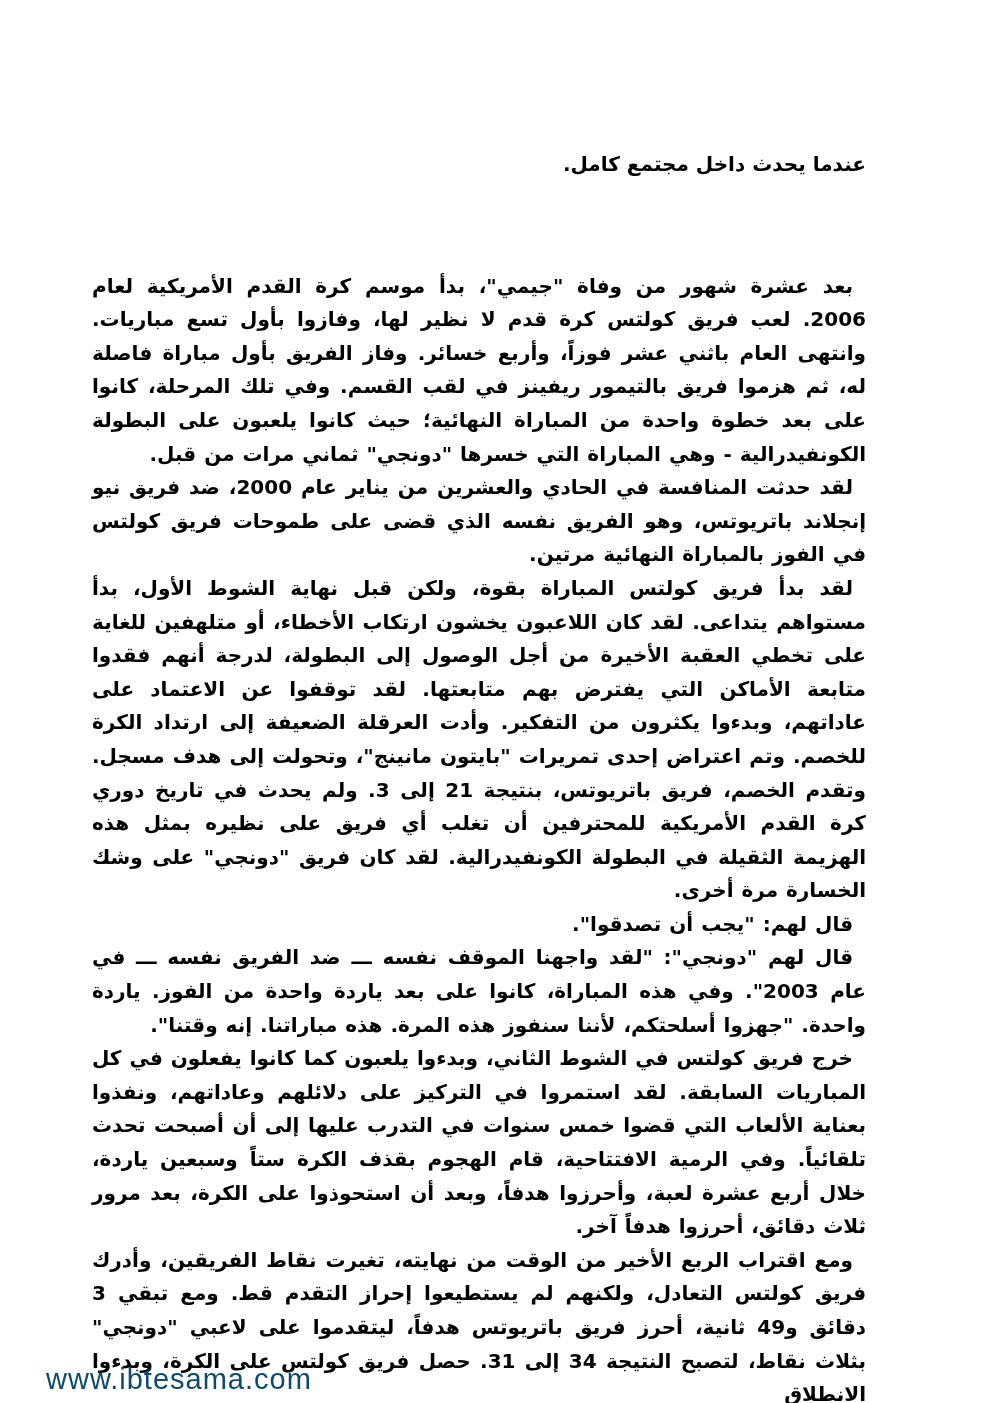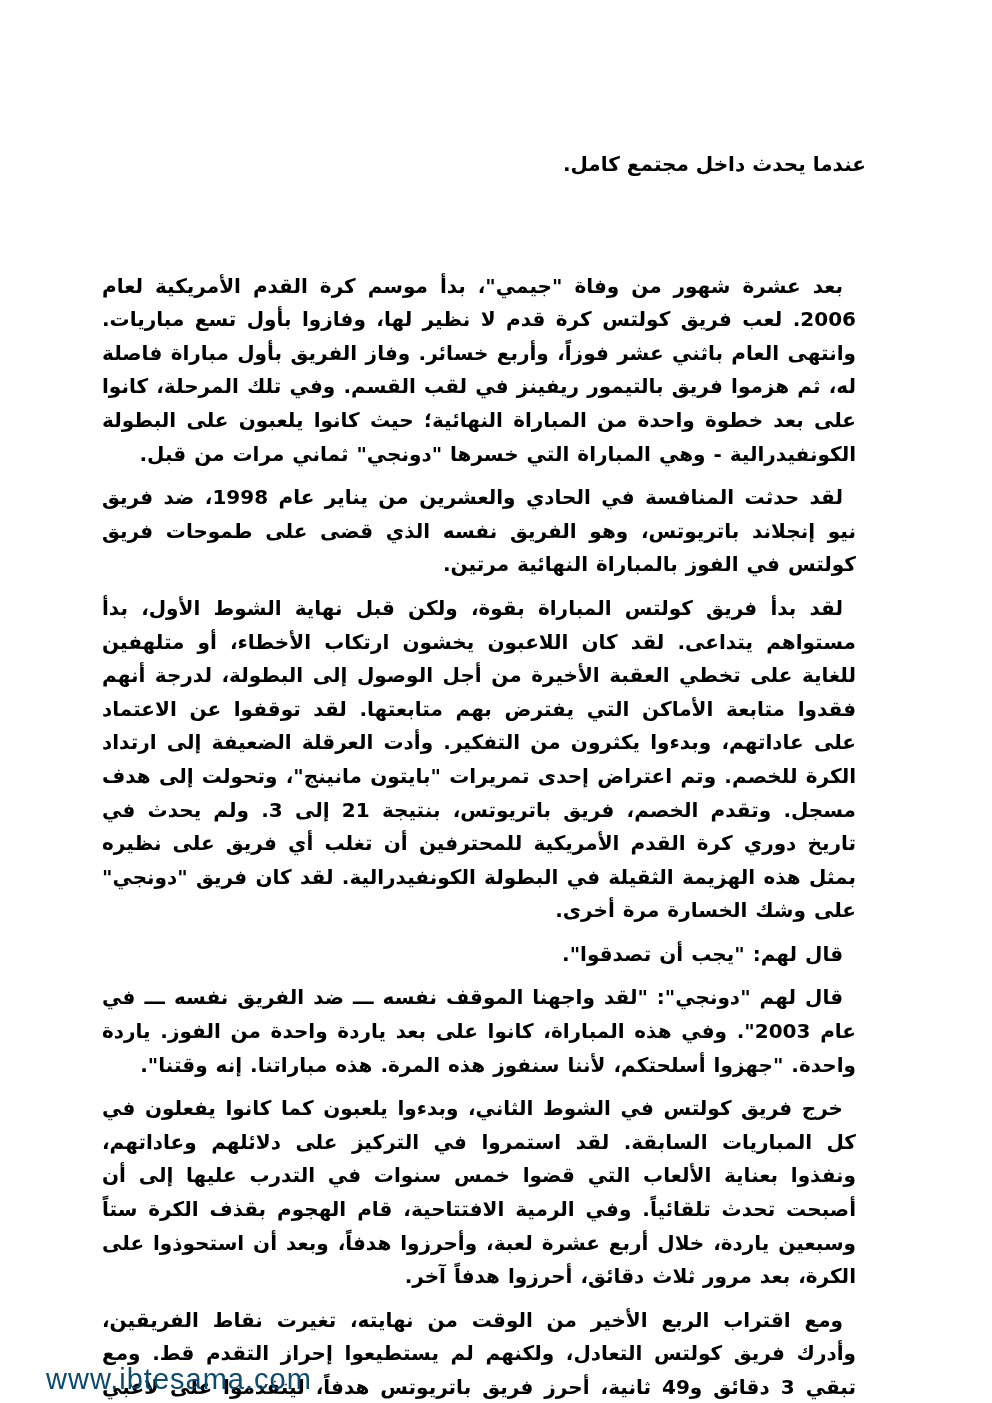--- a/index.html
+++ b/index.html
@@ -28,21 +28,21 @@
     line-height: 33.6px;
     text-align: justify;
   }
   .opening-line {
     padding-top: 148px;
     margin: 0 0 88px 0;
     text-align: right;
     text-indent: 0;
   }
   .content p.body-par {
-    margin: 10px;
+    margin: 0;
     padding: 0;
     text-indent: 13px;
     word-spacing: 1px;
   }
   .watermark {
     position: absolute;
     left: 46px;
     top: 1363px;
     direction: ltr;
     font-family: "Liberation Sans", sans-serif;
@@ -53,21 +53,21 @@
     user-select: none;
   }
 </style>
 </head>
 <body>
 
 <div class="page">
   <div class="content">
     <p class="opening-line">عندما يحدث داخل مجتمع كامل.</p>
     <p class="body-par">بعد عشرة شهور من وفاة "جيمي"، بدأ موسم كرة القدم الأمريكية لعام 2006. لعب فريق كولتس كرة قدم لا نظير لها، وفازوا بأول تسع مباريات. وانتهى العام باثني عشر فوزاً، وأربع خسائر. وفاز الفريق بأول مباراة فاصلة له، ثم هزموا فريق بالتيمور ريفينز في لقب القسم. وفي تلك المرحلة، كانوا على بعد خطوة واحدة من المباراة النهائية؛ حيث كانوا يلعبون على البطولة الكونفيدرالية - وهي المباراة التي خسرها "دونجي" ثماني مرات من قبل.</p>
-    <p class="body-par">لقد حدثت المنافسة في الحادي والعشرين من يناير عام 1998، ضد فريق نيو إنجلاند باتريوتس، وهو الفريق نفسه الذي قضى على طموحات فريق كولتس في الفوز بالمباراة النهائية مرتين.</p>
+    <p class="body-par">لقد حدثت المنافسة في الحادي والعشرين من يناير عام 2000، ضد فريق نيو إنجلاند باتريوتس، وهو الفريق نفسه الذي قضى على طموحات فريق كولتس في الفوز بالمباراة النهائية مرتين.</p>
     <p class="body-par">لقد بدأ فريق كولتس المباراة بقوة، ولكن قبل نهاية الشوط الأول، بدأ مستواهم يتداعى. لقد كان اللاعبون يخشون ارتكاب الأخطاء، أو متلهفين للغاية على تخطي العقبة الأخيرة من أجل الوصول إلى البطولة، لدرجة أنهم فقدوا متابعة الأماكن التي يفترض بهم متابعتها. لقد توقفوا عن الاعتماد على عاداتهم، وبدءوا يكثرون من التفكير. وأدت العرقلة الضعيفة إلى ارتداد الكرة للخصم. وتم اعتراض إحدى تمريرات "بايتون مانينج"، وتحولت إلى هدف مسجل. وتقدم الخصم، فريق باتريوتس، بنتيجة 21 إلى 3. ولم يحدث في تاريخ دوري كرة القدم الأمريكية للمحترفين أن تغلب أي فريق على نظيره بمثل هذه الهزيمة الثقيلة في البطولة الكونفيدرالية. لقد كان فريق "دونجي" على وشك الخسارة مرة أخرى.</p>
     <p class="body-par">قال لهم: "يجب أن تصدقوا".</p>
     <p class="body-par">قال لهم "دونجي": "لقد واجهنا الموقف نفسه ـــ ضد الفريق نفسه ـــ في عام 2003". وفي هذه المباراة، كانوا على بعد ياردة واحدة من الفوز. ياردة واحدة. "جهزوا أسلحتكم، لأننا سنفوز هذه المرة. هذه مباراتنا. إنه وقتنا".</p>
     <p class="body-par">خرج فريق كولتس في الشوط الثاني، وبدءوا يلعبون كما كانوا يفعلون في كل المباريات السابقة. لقد استمروا في التركيز على دلائلهم وعاداتهم، ونفذوا بعناية الألعاب التي قضوا خمس سنوات في التدرب عليها إلى أن أصبحت تحدث تلقائياً. وفي الرمية الافتتاحية، قام الهجوم بقذف الكرة ستاً وسبعين ياردة، خلال أربع عشرة لعبة، وأحرزوا هدفاً، وبعد أن استحوذوا على الكرة، بعد مرور ثلاث دقائق، أحرزوا هدفاً آخر.</p>
     <p class="body-par">ومع اقتراب الربع الأخير من الوقت من نهايته، تغيرت نقاط الفريقين، وأدرك فريق كولتس التعادل، ولكنهم لم يستطيعوا إحراز التقدم قط. ومع تبقي 3 دقائق و49 ثانية، أحرز فريق باتريوتس هدفاً، ليتقدموا على لاعبي "دونجي" بثلاث نقاط، لتصبح النتيجة 34 إلى 31. حصل فريق كولتس على الكرة، وبدءوا الانطلاق</p>
   </div>
 
   <div class="watermark">www.ibtesama.com</div>
 </div>
 

